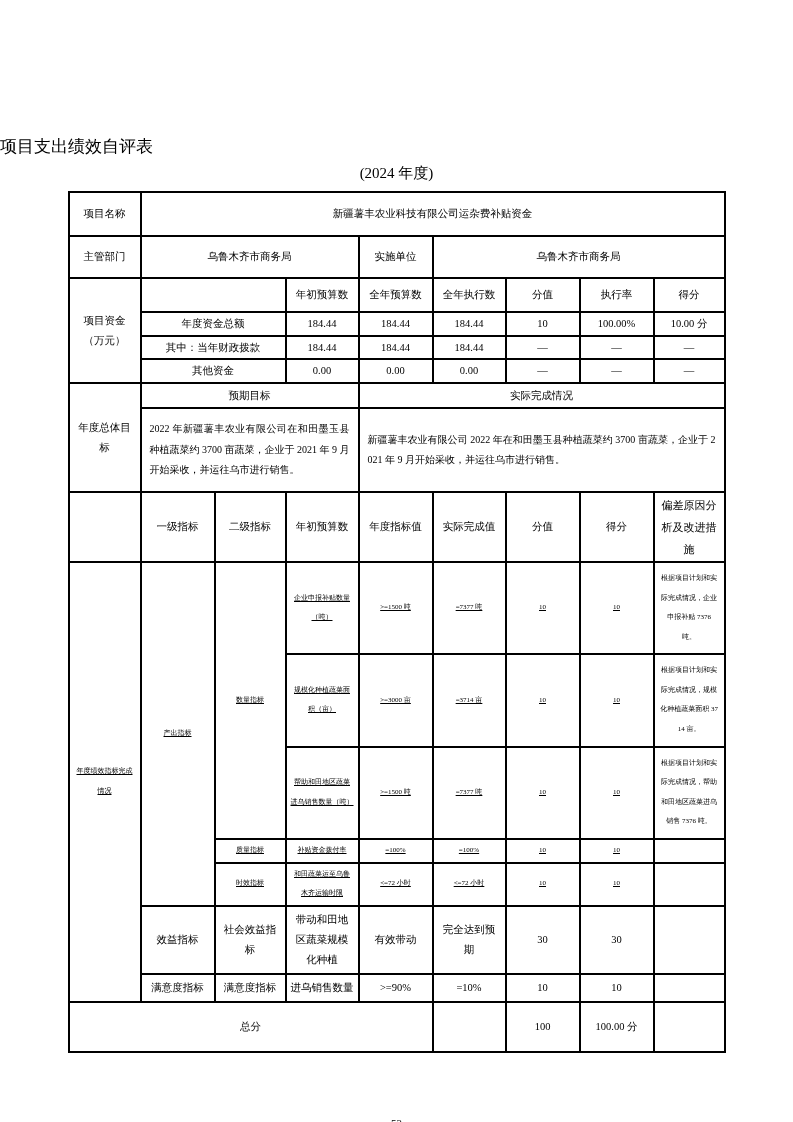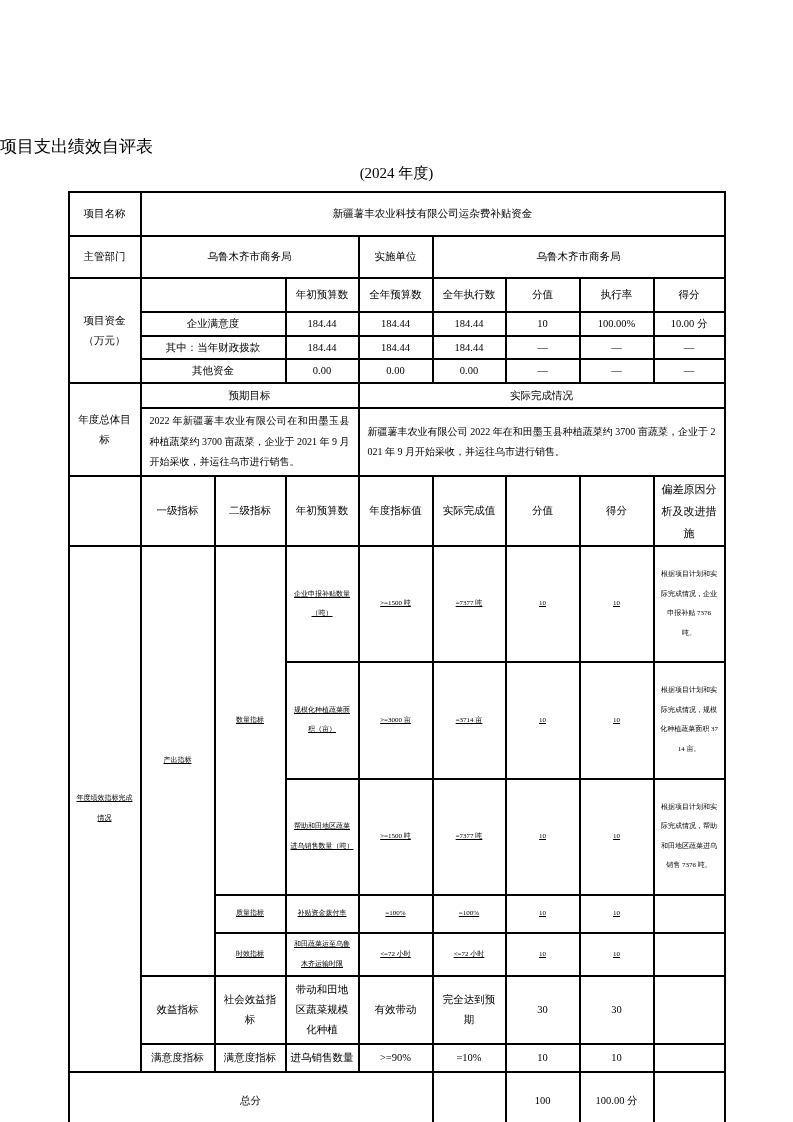--- a/index.html
+++ b/index.html
@@ -15,23 +15,23 @@
     width:656px;margin:7px auto 0 auto;
   }
   td{
     border:2px solid #000;
     text-align:center;vertical-align:middle;
     font-size:10.5px;line-height:1.9;
     padding:1px 3px;overflow:hidden;
     word-break:break-all;
   }
   td.sm{font-size:7px;line-height:2.8;text-decoration:underline;}
-  td.remark{font-size:7px;line-height:2.8;padding:18px 5px;}
+  td.remark{font-size:7px;line-height:2.8;padding:6px 5px;}
   td.hdr-dev{font-size:11px;line-height:2.0;}
-  td.goal-text{text-align:justify;font-size:10px;line-height:2.05;padding:2px 8px;vertical-align:middle;}
+  td.goal-text{text-align:justify;font-size:10px;line-height:2.05;padding:10px 8px;vertical-align:middle;}
   .preline{white-space:pre-line;}
   .page-number{margin-top:64px;text-align:center;font-size:11px;}
 </style>
 </head>
 <body>
 
 <div class="doc-title">项目支出绩效自评表</div>
 <div class="doc-subtitle">(2024 年度)</div>
 
 <table class="main">
@@ -66,21 +66,21 @@
     <td colspan="2"></td>
     <td>年初预算数</td>
     <td>全年预算数</td>
     <td>全年执行数</td>
     <td>分值</td>
     <td>执行率</td>
     <td>得分</td>
   </tr>
 
   <tr style="height:22px">
-    <td colspan="2">企业满意度</td>
+    <td colspan="2">年度资金总额</td>
     <td>184.44</td>
     <td>184.44</td>
     <td>184.44</td>
     <td>10</td>
     <td>100.00%</td>
     <td>10.00 分</td>
   </tr>
   <tr style="height:22px">
     <td colspan="2">其中：当年财政拨款</td>
     <td>184.44</td>
@@ -199,21 +199,21 @@
     <td>满意度指标</td>
     <td>满意度指标</td>
     <td>进乌销售数量</td>
     <td>&gt;=90%</td>
     <td>=10%</td>
     <td>10</td>
     <td>10</td>
     <td></td>
   </tr>
 
-  <tr style="height:57px">
+  <tr style="height:50px">
     <td colspan="5">总分</td>
     <td></td>
     <td>100</td>
     <td>100.00 分</td>
     <td></td>
   </tr>
 </tbody>
   </table>
 
 <div class="page-number">53</div>

